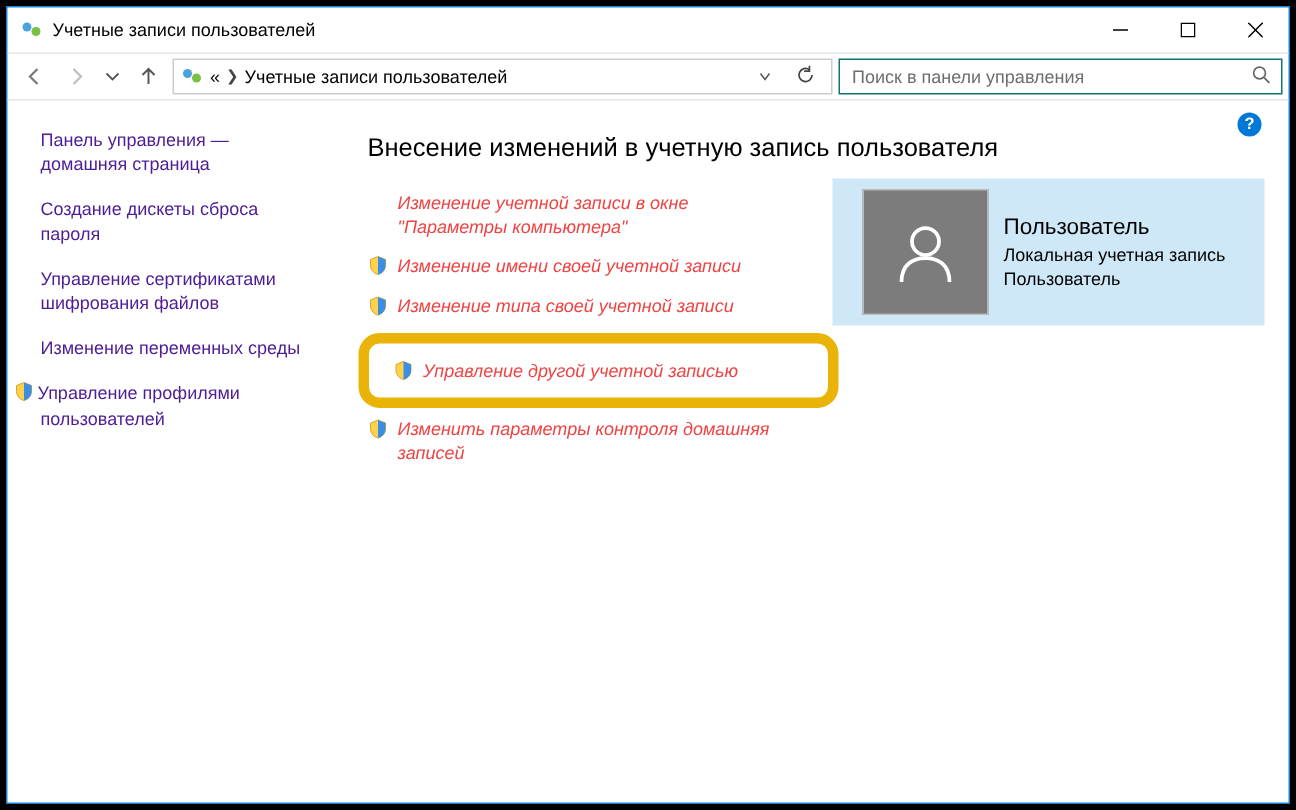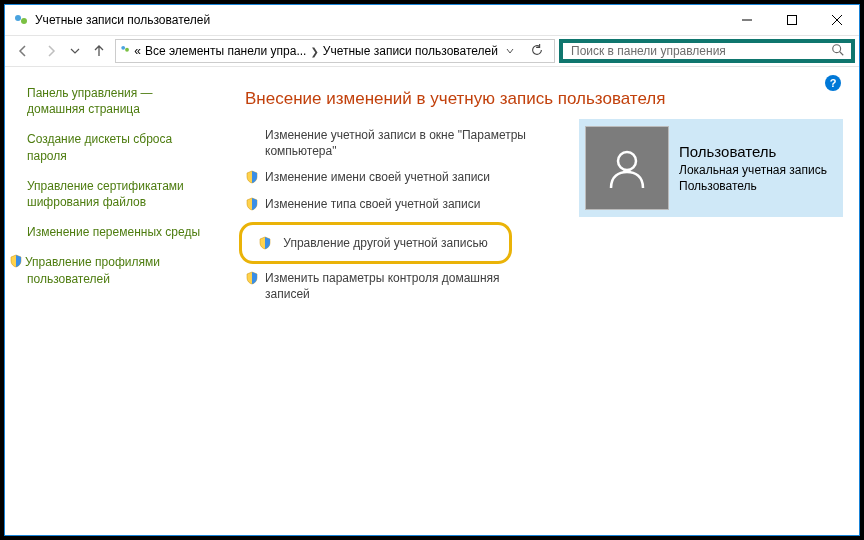--- a/index.html
+++ b/index.html
@@ -82,21 +82,21 @@
     gap: 4px;
   }
   .addr-drop {
     padding: 0 6px;
     color: #555;
   }
   .refresh-btn { padding: 0 6px; color:#333; }
   .searchbox {
     flex: 1;
     height: 24px;
-    border: 4px solid #0f766e;
+    border: 1px solid #0f766e;
     display: flex;
     align-items: center;
     padding: 0 6px;
     margin-left: 4px;
     color: #6d6d6d;
   }
   .searchbox input {
     border: none;
     outline: none;
     flex: 1;
@@ -123,21 +123,21 @@
     font-weight: bold;
     display: flex;
     align-items: center;
     justify-content: center;
   }
   .sidebar {
     width: 210px;
     padding: 18px 8px 0 22px;
   }
   .side-link {
-    color: #4d7c0f;
+    color: #4c1d95;
     font-size: 12px;
     margin-bottom: 14px;
     line-height: 1.35;
     cursor: pointer;
     position: relative;
   }
   .side-link.with-icon {
     padding-left: 0;
   }
   .shield-mini {
@@ -147,64 +147,64 @@
     vertical-align: -2px;
     margin-right: 2px;
     margin-left: -18px;
   }
   .main {
     flex: 1;
     padding: 22px 24px 0 30px;
     position: relative;
   }
   .page-heading {
-    color: #c2410c;
+    color: #000000;
     font-size: 17px;
     font-weight: 400;
     margin-bottom: 18px;
   }
   .action-links {
     max-width: 290px;
   }
   .action-link {
-    color: #404040;
+    color: #ef4444;
     font-size: 12px;
     margin-bottom: 10px;
     line-height: 1.35;
     cursor: pointer;
     display: flex;
+    font-style: italic;
   }
   .action-link .txt { flex: 1; }
   .action-shield {
     width: 14px;
     height: 14px;
     margin-right: 6px;
     margin-top: 1px;
     flex-shrink: 0;
   }
   .action-noicon { margin-left: 20px; }
   .callout {
-    border: 3px solid #eab308;
+    border: 7px solid #eab308;
     border-radius: 14px;
     padding: 10px 16px;
     margin: 10px 0 6px -6px;
-    width: 273px;
-    text-align: center;
+    width: 320px;
   }
   .callout .action-link { margin-bottom: 0; }
   .user-card {
     position: absolute;
     right: 16px;
     top: 52px;
-    width: 264px;
+    width: 288px;
     height: 98px;
     background: #cfe8f7;
     display: flex;
     align-items: center;
-    padding: 6px;
+    padding: 20px;
   }
   .avatar {
     width: 84px;
     height: 84px;
     background: #7c7c7c;
     border: 1px solid #bbb;
     display: flex;
     align-items: center;
     justify-content: center;
   }
@@ -271,21 +271,20 @@
     </div>
 
     <div class="addressbar">
       <span class="addr-icon">
         <svg viewBox="0 0 16 16">
             <circle cx="5" cy="6" r="3" fill="#4aa3df"></circle>
             <circle cx="11" cy="9" r="3" fill="#7bc043"></circle>
           </svg>
       </span>
       <span class="addr-seg">«</span>
-      <span class="addr-seg">Все элементы панели упра...</span>
       <span class="addr-chev">❯</span>
       <span class="addr-seg">Учетные записи пользователей</span>
       <span class="addr-right">
         <span class="addr-drop">
           <svg width="8" height="8" viewBox="0 0 8 8">
               <path d="M1 2 L4 6 L7 2" fill="none" stroke="#555" stroke-width="1"></path>
             </svg>
         </span>
         <span class="refresh-btn">
           <svg width="14" height="14" viewBox="0 0 16 16">

